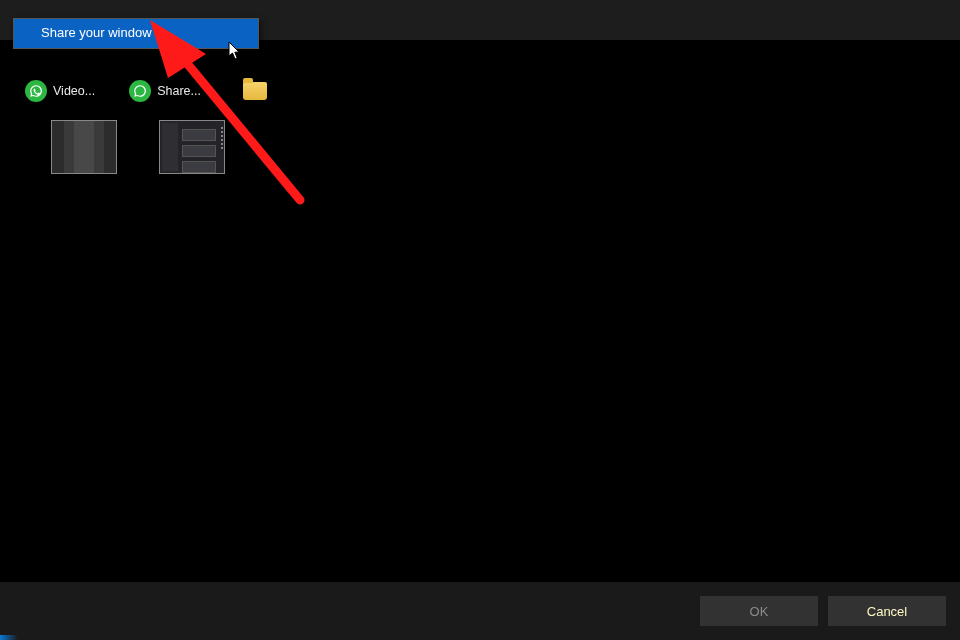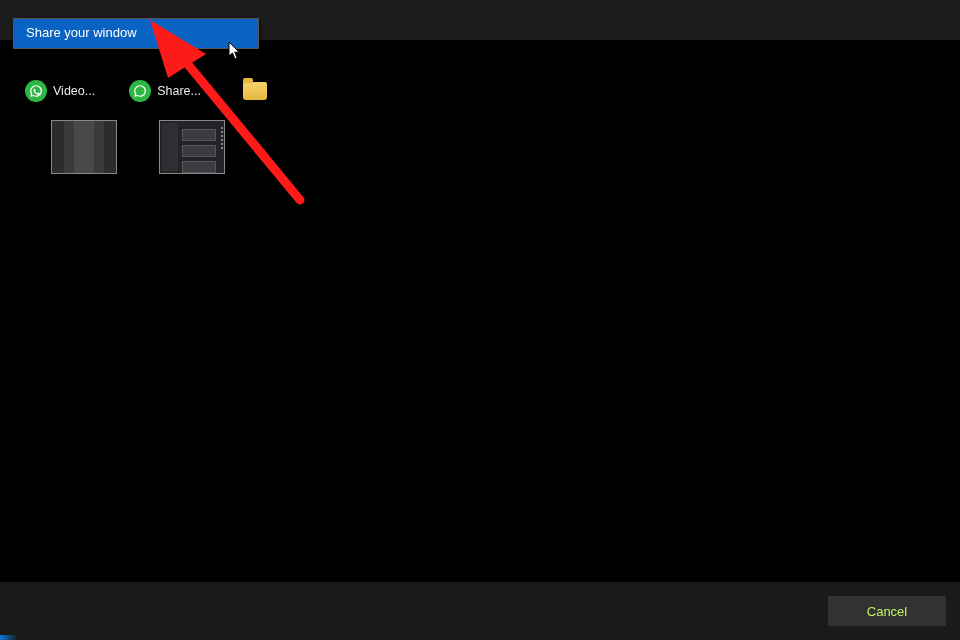--- a/index.html
+++ b/index.html
@@ -28,21 +28,21 @@
     position: absolute;
     left: 13px;
     top: 18px;
     width: 244px;
     background: #2b2b2b;
     border: 1px solid #555;
     box-shadow: 2px 3px 6px rgba(0,0,0,0.6);
     z-index: 20;
   }
   .menu-item {
-    padding: 6px 12px 7px 12px;
+    padding: 6px 12px 7px 27px;
     color: #fff;
     cursor: default;
     line-height: 16px;
   }
   .menu-item.selected {
     background: #0a63c2;
   }
 
   
   .content {
@@ -171,21 +171,21 @@
     display: flex;
     justify-content: flex-end;
     align-items: center;
     gap: 10px;
     padding-right: 14px;
   }
   .btn {
     width: 118px;
     height: 30px;
     background: #323232;
-    color: #bef264;
+    color: #fef9c3;
     display: flex;
     align-items: center;
     justify-content: center;
     font-size: 13px;
     cursor: default;
   }
   .btn.disabled { color: #8b8b8b; }
 
   
   .accent {
@@ -260,16 +260,17 @@
       <polygon points="0,0 8,4 0,8" fill="#ff1a1a"></polygon>
     </marker>
   </defs>
 
   <line x1="300" y1="200" x2="176" y2="50" stroke="#ff1a1a" stroke-width="9" stroke-linecap="round"></line>
 
   <polygon points="150,20 206,54 168,78" fill="#ff1a1a"></polygon>
 </svg>
 
 <div class="footer">
+  <div class="btn disabled">OK</div>
   <div class="btn">Cancel</div>
 </div>
 
 <div class="accent"></div>
 
 </body></html>

